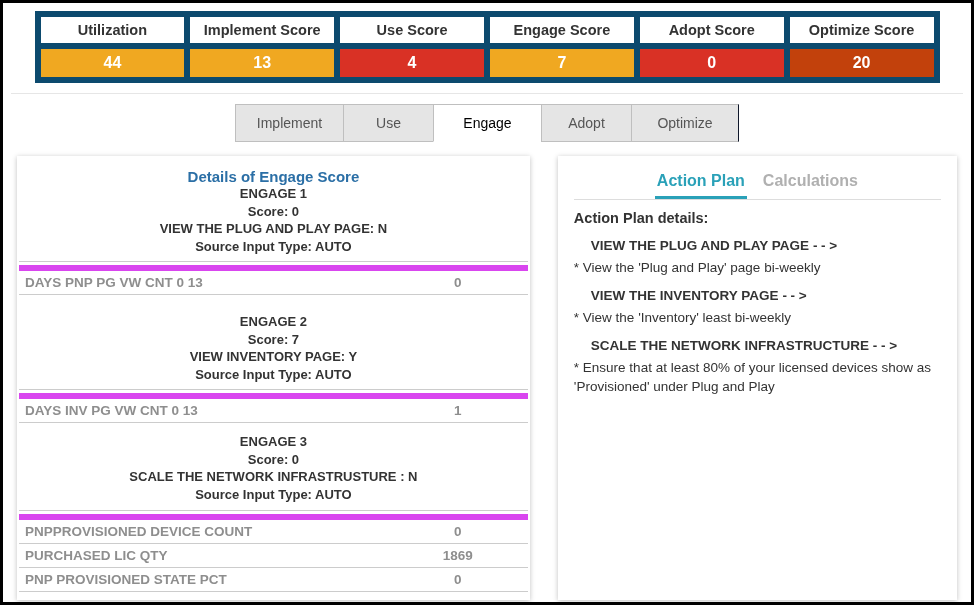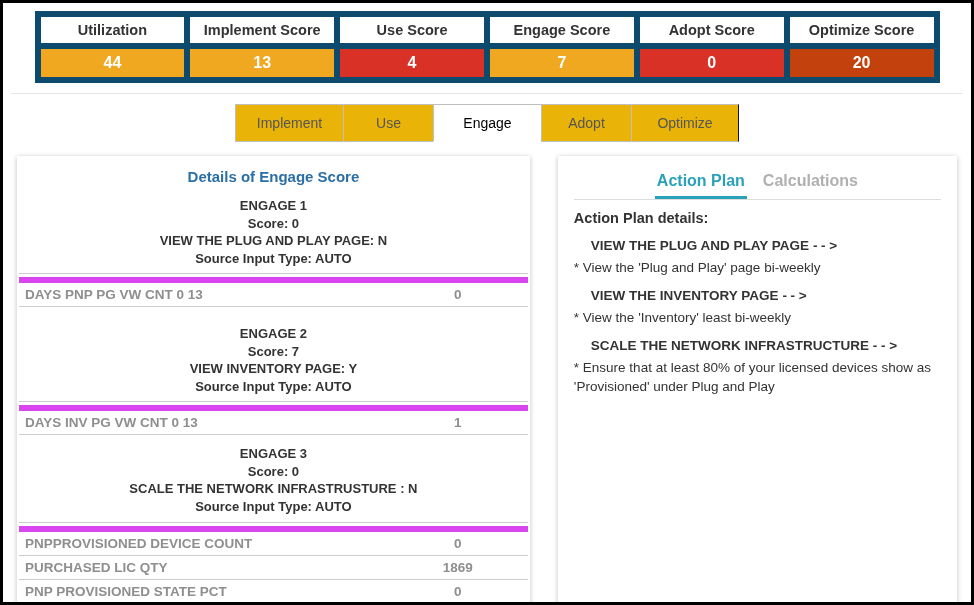--- a/index.html
+++ b/index.html
@@ -46,21 +46,21 @@
   .phase-tabs {
     margin: 0 auto 14px;
     display: flex;
     justify-content: center;
   }
   .phase-tab {
     min-width: 108px;
     height: 38px;
     border: 1px solid #bfbfbf;
     border-right: none;
-    background: #eab308;
+    background: #e5e5e5;
     font-size: 14px;
     color: #555;
     display: flex;
     align-items: center;
     justify-content: center;
     cursor: pointer;
   }
   .phase-tab:last-child { border-right: 1px solid #0f172a; }
   .phase-tab.small { min-width: 90px; }
   .phase-tab.active {
@@ -78,21 +78,21 @@
     padding: 12px 2px 8px;
   }
   .left-panel  { width: 514px; }
   .right-panel { width: 400px; padding: 12px 16px; }
 
   .engage-title {
     text-align: center;
     font-size: 15px;
     font-weight: 700;
     color: #2b6fa6;
-    margin-bottom: 12px;
+    margin-bottom: 0;
   }
   .section {
     margin-bottom: 6px;
   }
   .sec-head {
     text-align: center;
     font-size: 13px;
     font-weight: 700;
     line-height: 1.35;
   }

